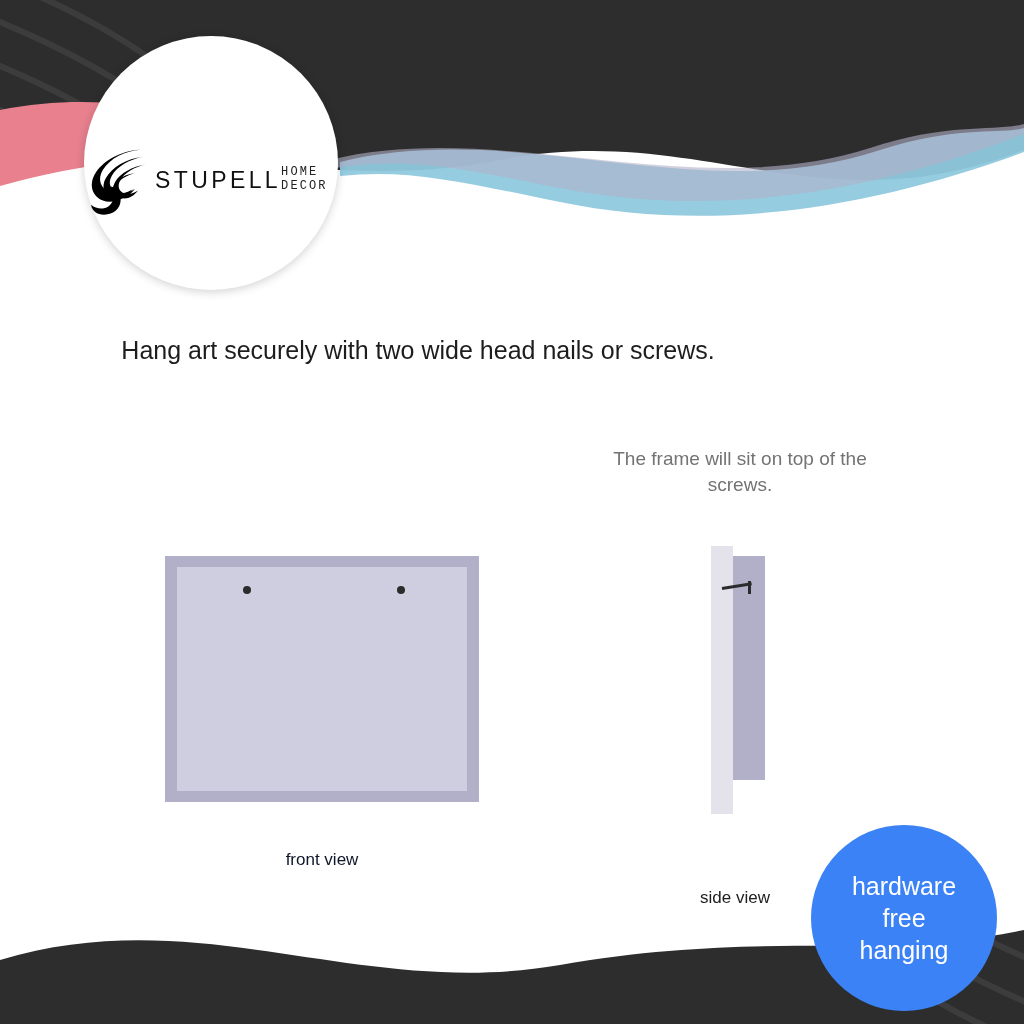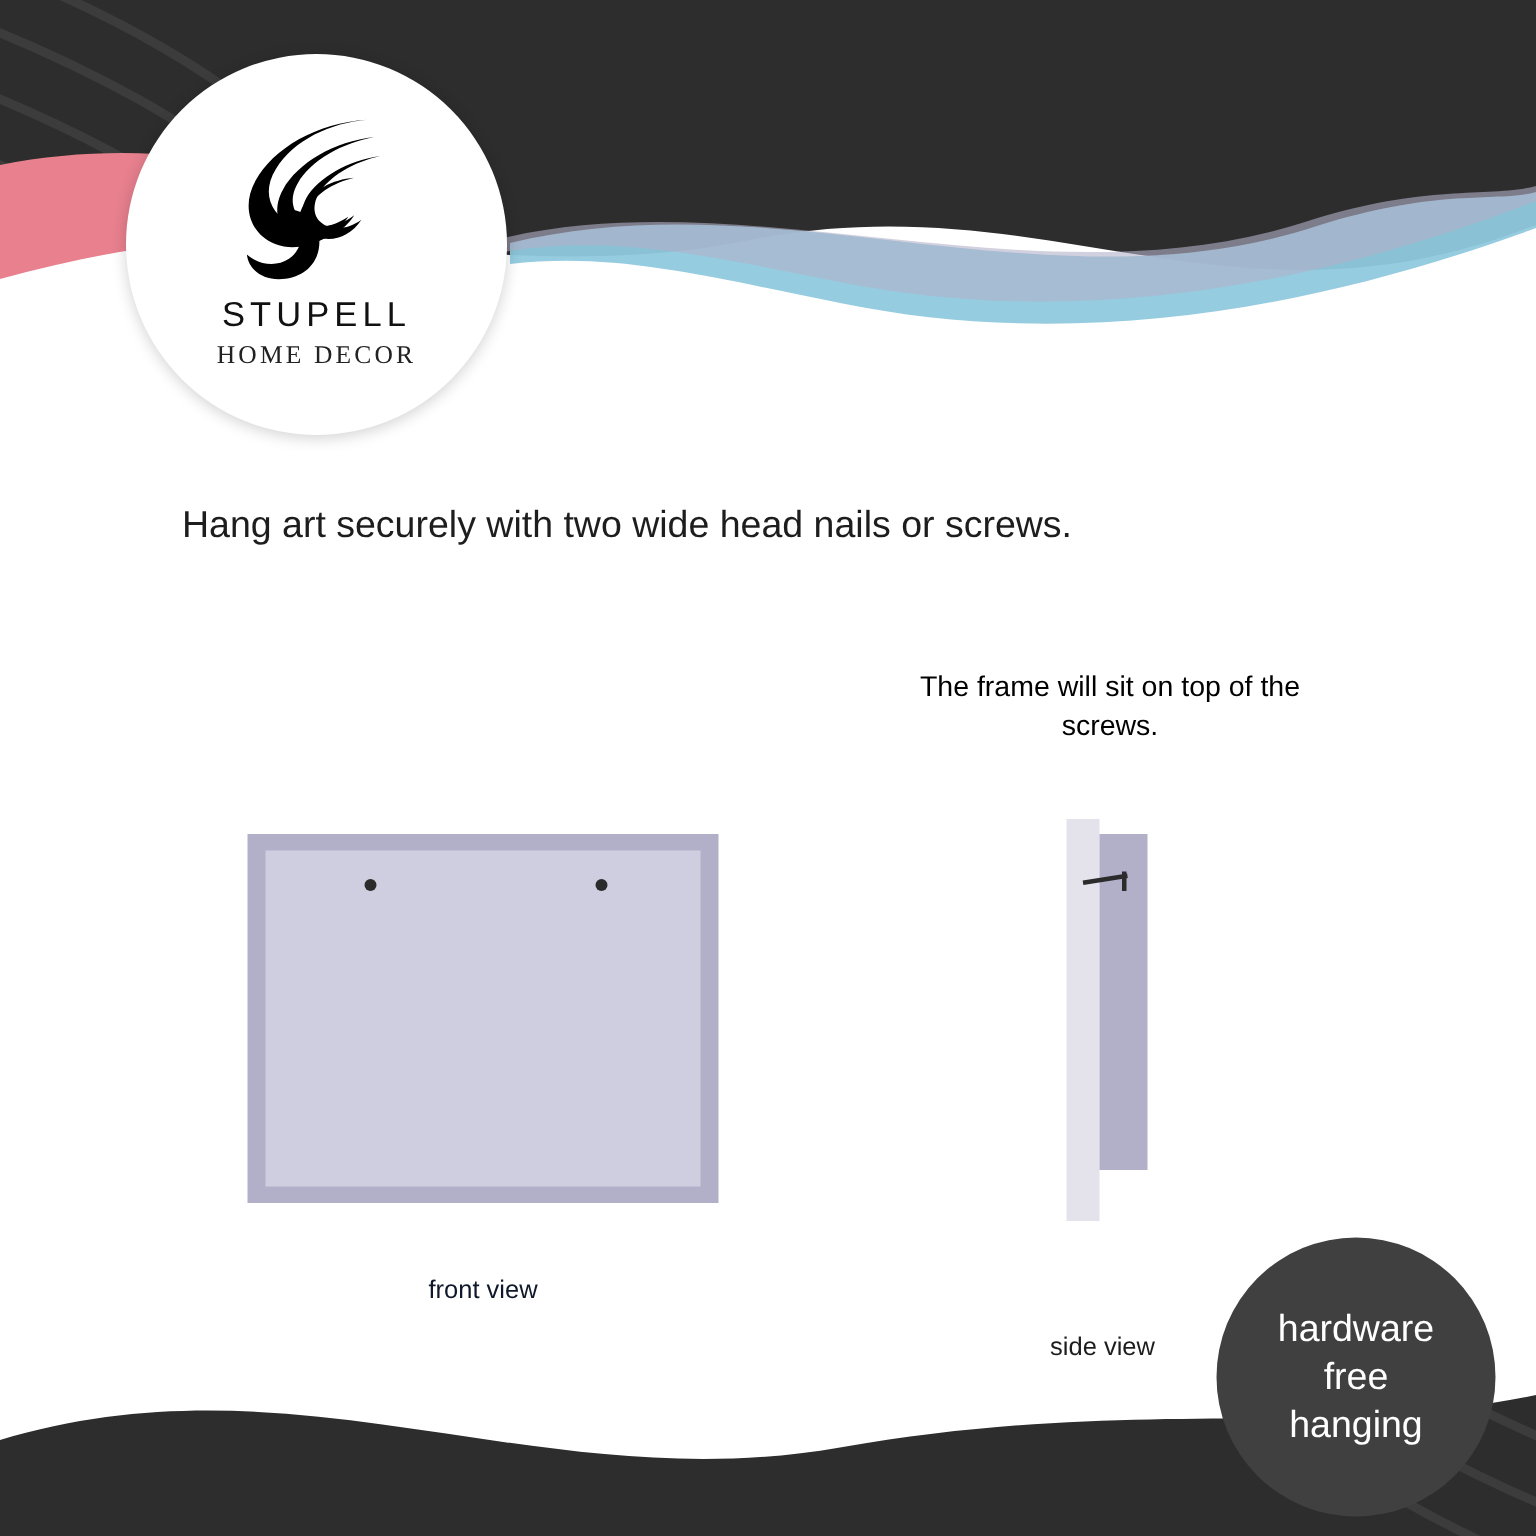--- a/index.html
+++ b/index.html
@@ -35,44 +35,44 @@
   .logo-badge {
     position: absolute;
     left: 84px;
     top: 36px;
     width: 254px;
     height: 254px;
     border-radius: 50%;
     background: #ffffff;
     box-shadow: 0 2px 10px rgba(0,0,0,0.18);
     display: flex;
-    flex-direction: column;
+    flex-direction: row;
     align-items: center;
     justify-content: flex-start;
     padding-top: 28px;
     box-sizing: border-box;
   }
   .logo-mark {
     width: 116px;
     height: 118px;
     margin-top: 8px;
   }
   .logo-name {
     margin-top: 6px;
     font-size: 23px;
     letter-spacing: 3.4px;
     color: #111111;
     font-family: "Liberation Sans", sans-serif;
   }
   .logo-sub {
     margin-top: 4px;
-    font-size: 17px;
+    font-size: 12px;
     letter-spacing: 2.1px;
     color: #222222;
-    font-family: Liberation Serif, serif;
+    font-family: Liberation Mono, monospace;
   }
 
   
   .header-title {
     position: absolute;
     left: 372px;
     top: 54px;
     width: 520px;
     text-align: center;
     color: #ffffff;
@@ -114,21 +114,21 @@
     color: #1d1d1d;
   }
   .cap-right {
     position: absolute;
     left: 580px;
     top: 446px;
     width: 320px;
     text-align: center;
     font-size: 19px;
     line-height: 26px;
-    color: #000000;
+    color: #737373;
   }
 
   
   .front-frame {
     position: absolute;
     left: 165px;
     top: 556px;
     width: 314px;
     height: 246px;
     background: #b2b0c8;
@@ -207,21 +207,21 @@
   }
 
   
   .hw-badge {
     position: absolute;
     left: 811px;
     top: 825px;
     width: 186px;
     height: 186px;
     border-radius: 50%;
-    background: #404040;
+    background: #3b82f6;
     display: flex;
     flex-direction: column;
     align-items: center;
     justify-content: center;
     color: #ffffff;
     font-size: 25px;
     line-height: 32px;
     text-align: center;
   }
 </style>

